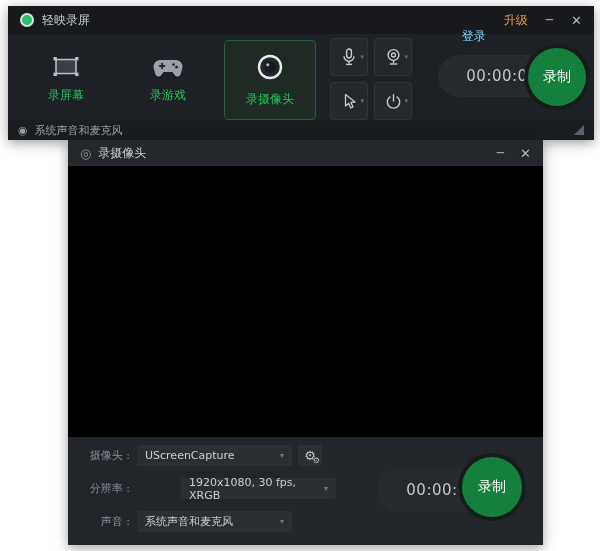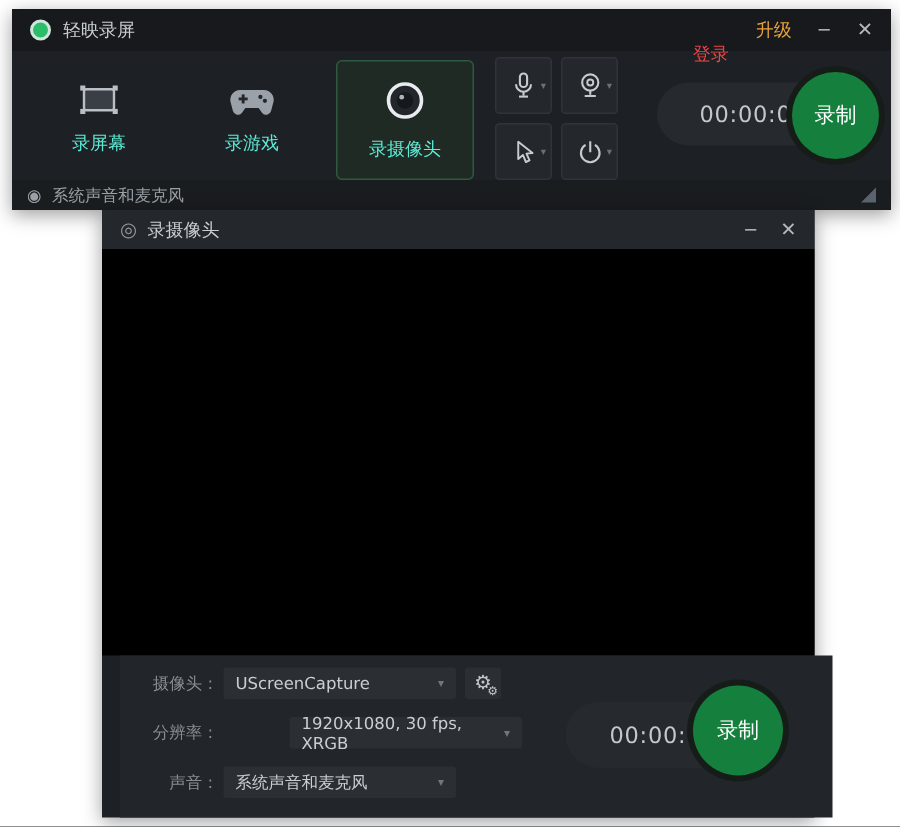--- a/index.html
+++ b/index.html
@@ -10,30 +10,30 @@
     -webkit-font-smoothing:antialiased;
   }
   .window{position:absolute;background:#1d2125;box-shadow:0 3px 12px rgba(0,0,0,.38);}
   
   #win-main{left:8px;top:6px;width:586px;height:134px;}
   .titlebar{height:28px;display:flex;align-items:center;padding:0 12px;box-sizing:border-box;}
   #win-main .titlebar{background:#17191d;}
   .app-logo{width:14px;height:14px;border-radius:50%;background:#2bbd69;border:2px solid #cfe7da;box-sizing:border-box;flex:0 0 auto;}
   .tb-title{font-size:12px;color:#c9ced3;margin-left:8px;}
   .tb-right{margin-left:auto;display:flex;align-items:center;gap:18px;font-size:12px;}
-  .login{color:#ef4444;cursor:pointer;margin-top:33px;}
+  .login{color:#7dd3fc;cursor:pointer;margin-top:33px;}
   .upgrade{color:#e7a23c;cursor:pointer;}
   .win-btn{color:#b4b9bf;font-size:12px;cursor:pointer;line-height:1;}
   .win-btn.close{font-size:13px;}
   
   .modes{position:absolute;left:12px;top:34px;display:flex;gap:10px;}
   .mode{width:92px;height:80px;border-radius:4px;border:1px solid transparent;
         display:flex;flex-direction:column;align-items:center;justify-content:center;gap:9px;cursor:pointer;box-sizing:border-box;}
   .mode.selected{background:#1e2a23;border-color:#2d5a40;}
-  .mode-label{font-size:12px;color:#5eead4;}
+  .mode-label{font-size:12px;color:#22c55e;}
   
   .icon-grid{position:absolute;left:322px;top:32px;display:grid;grid-template-columns:38px 38px;grid-auto-rows:38px;gap:6px;}
   .icon-btn{background:#24272c;border:1px solid #30343a;border-radius:3px;position:relative;
             display:flex;align-items:center;justify-content:center;cursor:pointer;box-sizing:border-box;}
   .dd{font-size:7px;color:#6a7076;}
   .icon-btn .dd{position:absolute;right:3px;top:50%;transform:translateY(-50%);}
   
   .timer-pill{position:absolute;background:#26292d;display:flex;align-items:center;justify-content:center;
               font-size:15px;color:#c3c8cd;letter-spacing:.5px;}
   #win-main .timer-pill{left:430px;top:49px;width:128px;height:42px;border-radius:21px;}
@@ -46,21 +46,21 @@
   .mode-status-icon{font-size:11px;color:#9aa0a6;line-height:1;}
   .mode-status{font-size:11px;color:#9aa0a6;}
   .resize-grip{margin-left:auto;width:0;height:0;border-left:10px solid transparent;border-bottom:10px solid #5a636b;cursor:nwse-resize;}
   
   #win-cam{left:68px;top:140px;width:475px;height:405px;}
   #win-cam .titlebar{background:#24272c;height:26px;}
   .cam-title-icon{font-size:13px;color:#92989e;line-height:1;}
   #win-cam .tb-title{margin-left:7px;}
   #win-cam .tb-right{gap:16px;}
   .preview{position:absolute;left:0;top:26px;width:475px;height:271px;background:#000000;}
-  .settings{position:absolute;left:0;top:297px;width:475px;height:108px;background:#22252a;margin-left:12px;}
+  .settings{position:absolute;left:0;top:297px;width:475px;height:108px;background:#22252a;}
   .srow{position:absolute;left:0;display:flex;align-items:center;height:21px;}
   .srow-1{top:8px;} .srow-2{top:41px;gap:44px;} .srow-3{top:74px;}
   .srow-label{width:62px;text-align:right;font-size:11px;color:#878d93;margin-right:7px;flex:0 0 auto;}
   .dropdown{width:155px;height:21px;background:#2b2f34;border-radius:2px;display:flex;align-items:center;
             padding:0 8px;font-size:11px;color:#c9ced3;box-sizing:border-box;cursor:pointer;}
   .dropdown .dd{margin-left:auto;font-size:8px;color:#70767c;}
   .gear-btn{width:24px;height:21px;background:#2b2f34;border-radius:2px;margin-left:6px;position:relative;
             display:flex;align-items:center;justify-content:center;cursor:pointer;}
   .gear-main{font-size:13px;color:#c0c5ca;line-height:1;}
   .gear-small{position:absolute;right:2px;bottom:1px;font-size:8px;color:#c0c5ca;line-height:1;}

